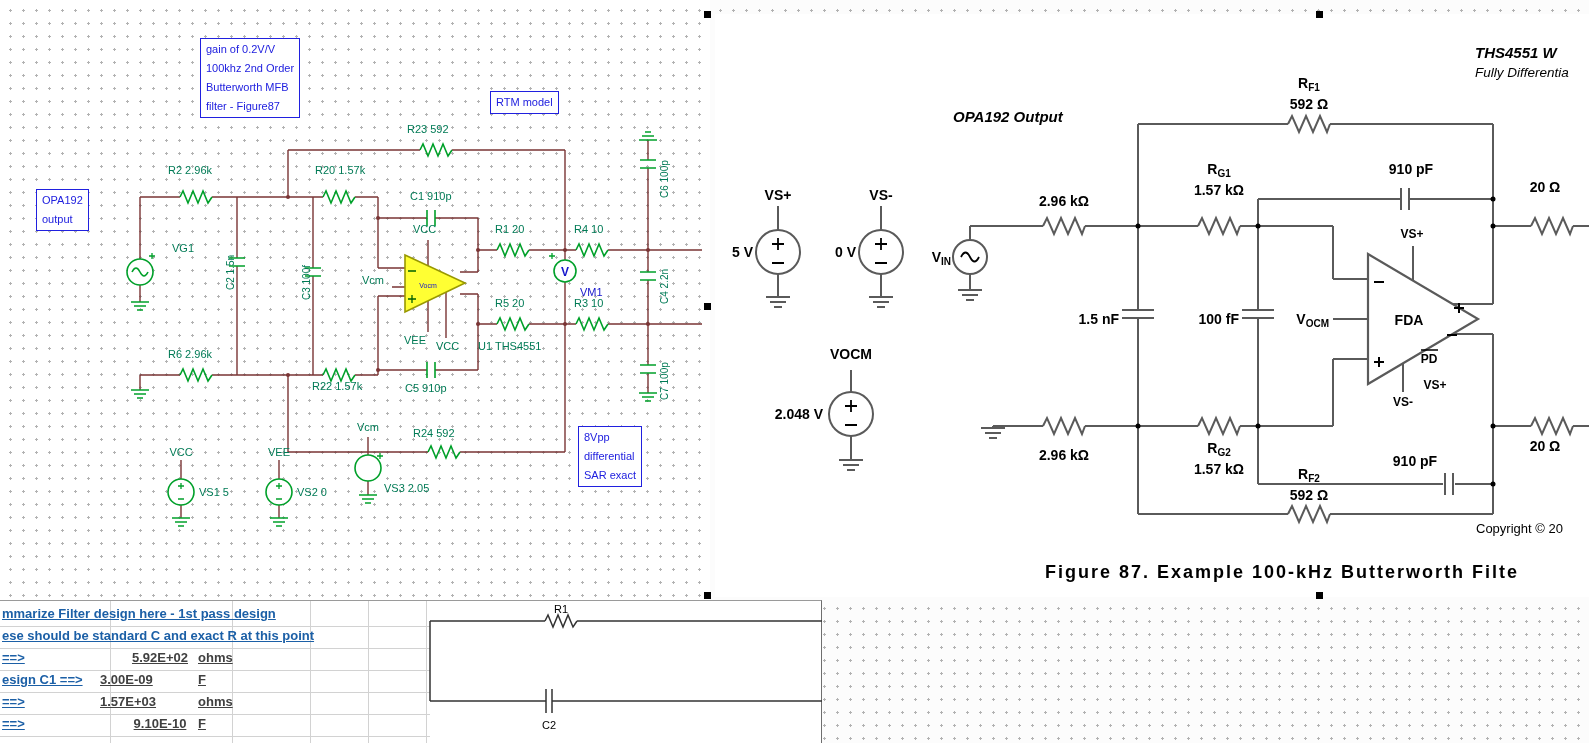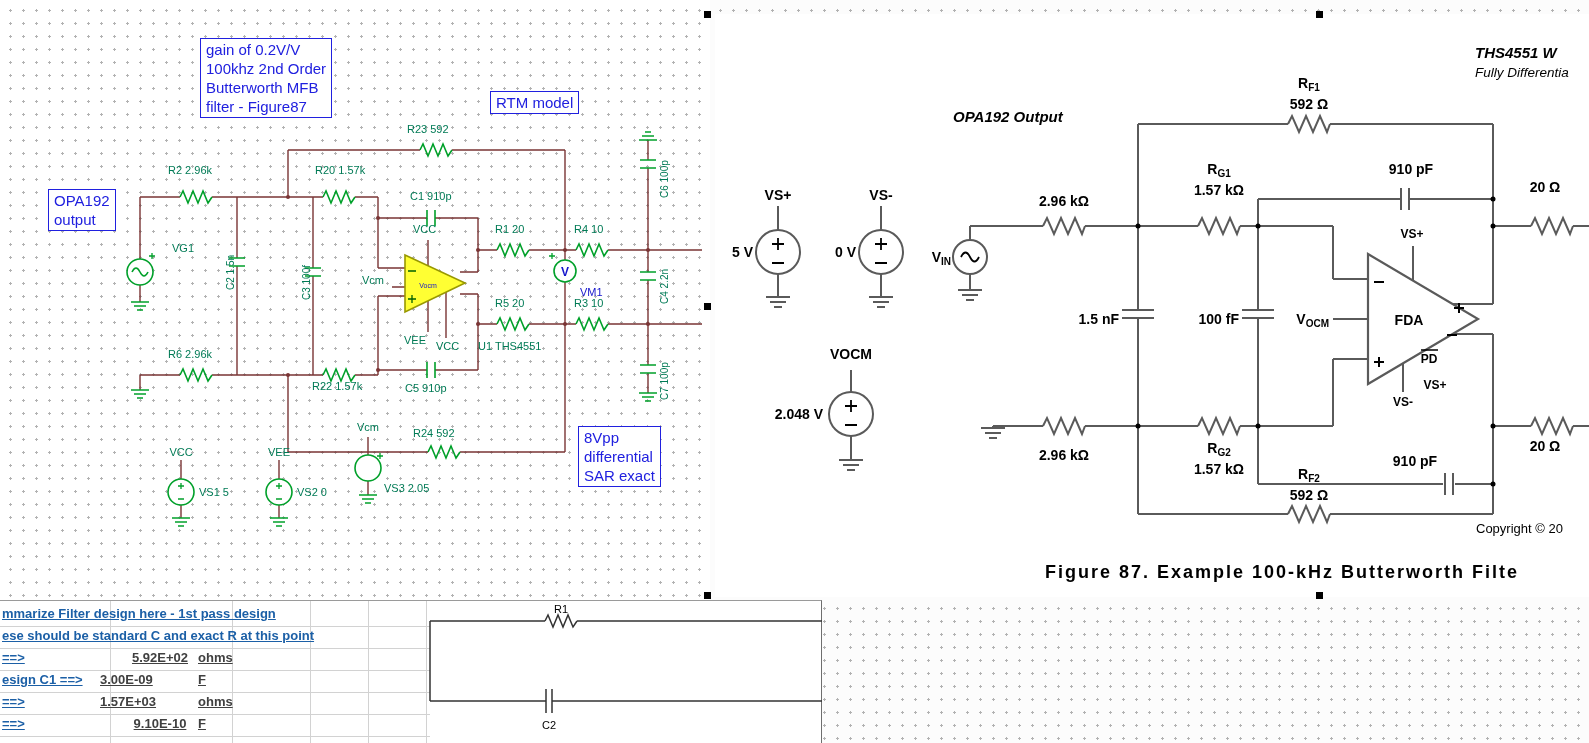--- a/index.html
+++ b/index.html
@@ -4,21 +4,21 @@
 <style>
   * { margin:0; padding:0; box-sizing:border-box; }
   html,body { width:1589px; height:743px; }
   body { position:relative; background:#fff; font-family:"Liberation Sans",sans-serif; overflow:hidden; }
   .dots { background-image: radial-gradient(circle, #b2b2b2 1px, rgba(0,0,0,0) 1.2px); background-size:13px 13px; background-position:4px 4px; }
   #tina-panel { position:absolute; left:0; top:0; width:710px; height:600px; background-color:#fff; }
   #backdrop { position:absolute; left:710px; top:0; width:879px; height:743px; background-color:#fcfcfc; }
   #ds-panel { position:absolute; left:715px; top:14px; width:874px; height:583px; background:#fff; }
   #sheet { position:absolute; left:0; top:600px; width:822px; height:143px; background:#fff; border-top:1px solid #9a9a9a; border-right:1px solid #6e6e6e; }
   .handle { position:absolute; width:7px; height:7px; background:#000; }
-  .note { position:absolute; border:1px solid #2020df; color:#2020df; background:#fff; font-size:15px; line-height:19px; padding:1px 5px; white-space:nowrap; }
+  .note { position:absolute; border:1px solid #2020df; color:#2020df; background:#fff; font-size:11px; line-height:19px; padding:1px 5px; white-space:nowrap; }
   svg { position:absolute; left:0; top:0; }
   svg text { font-family:"Liberation Sans",sans-serif; }
   .tlb  { fill:#007A55; font-size:11px; }
   .tlbr { fill:#007A55; font-size:10px; }
   .blu  { fill:#1414cc; }
   .dlb  { fill:#000; font-size:14px; font-weight:bold; }
   .dlbs { fill:#000; font-size:12px; font-weight:bold; }
   .dit  { fill:#000; font-style:italic; }
   .sh-row { position:absolute; font-weight:bold; font-size:13px; line-height:18px; white-space:nowrap;text-decoration:underline; }
   .sh-h   { color:#1b5fa6; }
@@ -153,21 +153,21 @@
     </g>
   </svg>
 
   <div class="note" style="left:200px; top:38px;">
     <div>gain of 0.2V/V</div>
     <div>100khz 2nd Order</div>
     <div>Butterworth MFB</div>
     <div>filter - Figure87</div>
   </div>
   <div class="note" style="left:490px; top:91px;">RTM model</div>
-  <div class="note" style="left:48px; top:189px;">
+  <div class="note" style="left:36px; top:189px;">
     <div>OPA192</div>
     <div>output</div>
   </div>
   <div class="note" style="left:578px; top:426px;">
     <div>8Vpp</div>
     <div>differential</div>
     <div>SAR exact</div>
   </div>
 </div>
 

